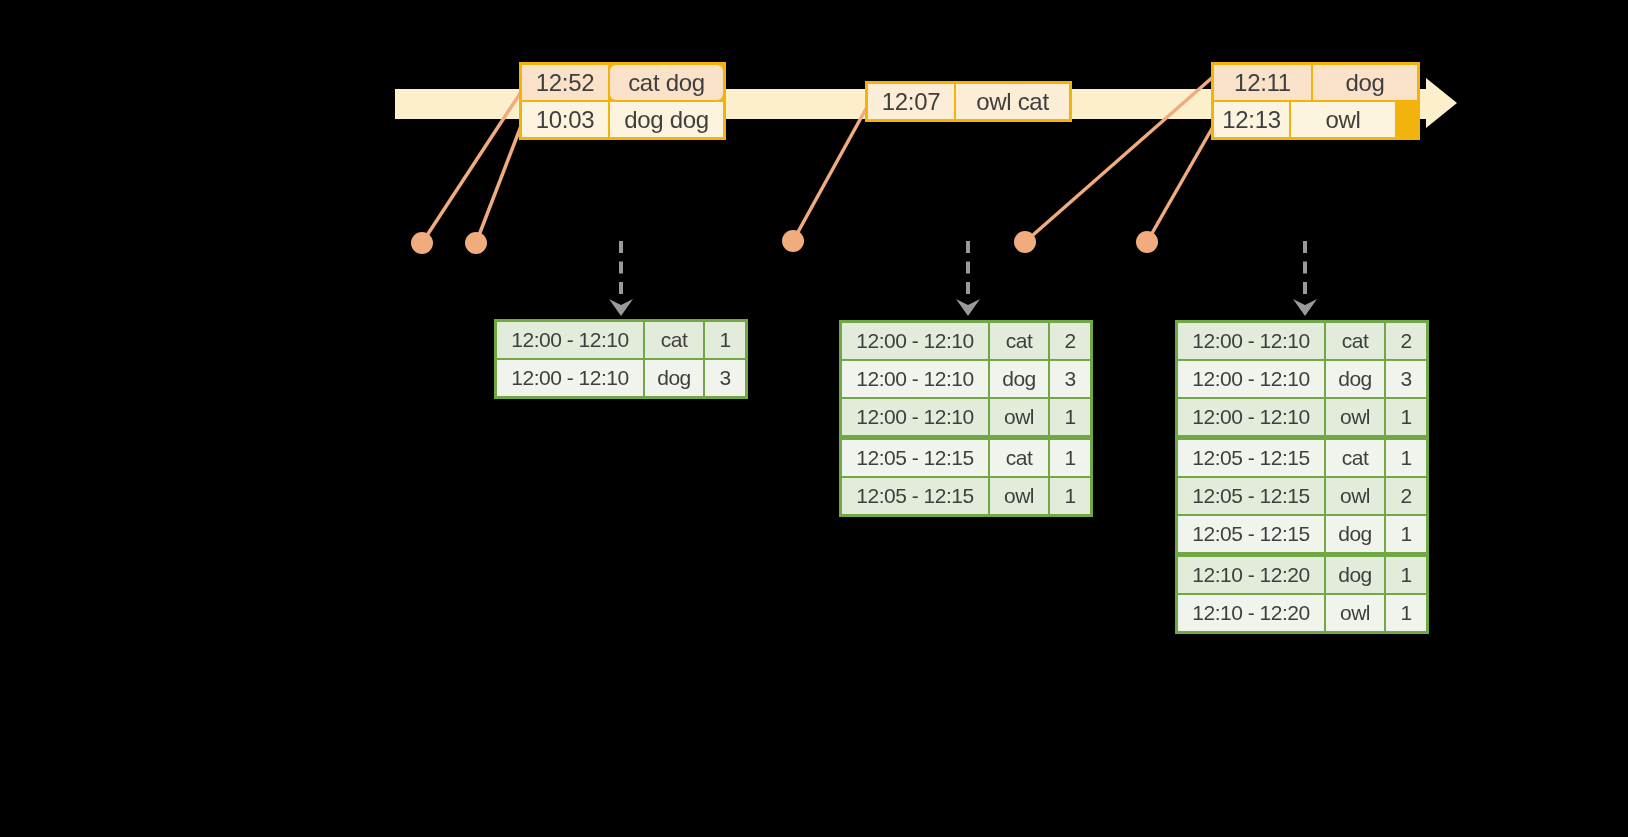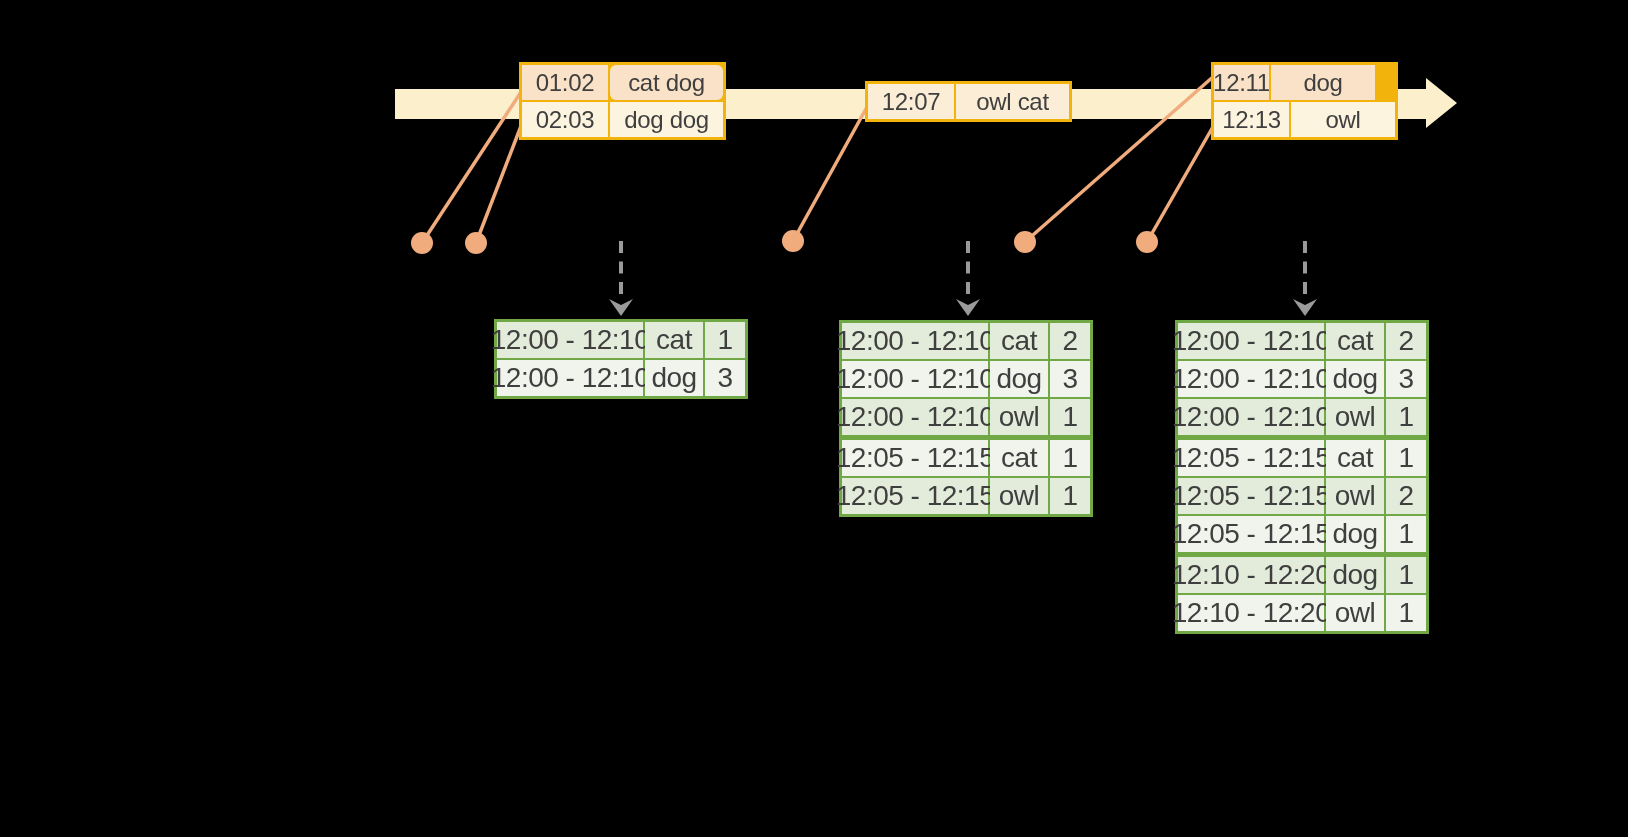--- a/index.html
+++ b/index.html
@@ -7,21 +7,21 @@
     position:relative;width:1628px;height:837px;background:#000000;
     font-family:"Liberation Sans",sans-serif;color:#3F3F3F;overflow:hidden;
   }
   #shape-layer{position:absolute;left:0;top:0;width:1628px;height:837px;}
   .dtable{position:absolute;display:flex;flex-direction:column;gap:2px;padding:3px;box-sizing:border-box;}
   .event-table{background:#F2B30D;}
   .result-table{background:#70A845;}
   .trow{display:flex;gap:2px;}
   .cell{display:flex;align-items:center;justify-content:center;white-space:nowrap;}
   .event-table .cell{height:35px;font-size:24px;letter-spacing:-0.3px;}
-  .result-table .cell{height:36px;font-size:28px;letter-spacing:-0.5px;}
+  .result-table .cell{height:36px;font-size:21px;letter-spacing:-0.5px;}
   .sep{height:1px;}
 </style>
 </head>
 <body>
 
 <div class="diagram">
 
   <svg id="shape-layer" viewBox="0 0 1628 837">
 
     <rect x="395" y="89" width="1032" height="30" fill="#FBF0CB"></rect>
@@ -50,39 +50,39 @@
       <line x1="968" y1="241" x2="968" y2="301" stroke="#9A9A9A" stroke-width="4" stroke-dasharray="12 8.5"></line>
       <polygon points="956,299 968,316 980,299 968,305" fill="#9A9A9A"></polygon>
 
       <line x1="1305" y1="241" x2="1305" y2="301" stroke="#9A9A9A" stroke-width="4" stroke-dasharray="12 8.5"></line>
       <polygon points="1293,299 1305,316 1317,299 1305,305" fill="#9A9A9A"></polygon>
     </g>
   </svg>
 
   <div class="dtable event-table" style="left:519px;top:62px;">
       <div class="trow">
-        <div class="cell" style="width: 86px; background: rgb(249, 226, 199);">01:02</div>
+        <div class="cell" style="width: 86px; background: rgb(249, 226, 199);">12:52</div>
         <div class="cell" style="width: 113px; background: rgb(249, 226, 199); border-radius: 6px;">cat dog</div>
       </div>
       <div class="trow">
-        <div class="cell" style="width: 86px; background: rgb(252, 244, 222);">02:03</div>
+        <div class="cell" style="width: 86px; background: rgb(252, 244, 222);">10:03</div>
         <div class="cell" style="width: 113px; background: rgb(252, 244, 222);">dog dog</div>
       </div>
     </div>
 
   <div class="dtable event-table" style="left:865px;top:81px;">
       <div class="trow">
         <div class="cell" style="width: 86px; background: rgb(251, 237, 214);">12:07</div>
         <div class="cell" style="width: 113px; background: rgb(251, 237, 214);">owl cat</div>
       </div>
     </div>
 
   <div class="dtable event-table" style="left:1211px;top:62px;">
       <div class="trow">
-        <div class="cell" style="width: 55px; background: rgb(249, 226, 199);">12:11</div>
+        <div class="cell" style="width: 97px; background: rgb(249, 226, 199);">12:11</div>
         <div class="cell" style="width: 104px; background: rgb(249, 226, 199);">dog</div>
       </div>
       <div class="trow">
         <div class="cell" style="width: 75px; background: rgb(252, 244, 222); text-align: right;">12:13</div>
         <div class="cell" style="width: 104px; background: rgb(252, 244, 222);">owl</div>
       </div>
     </div>
 
   <div class="dtable result-table" style="left:494px;top:319px;">
       <div class="trow">

